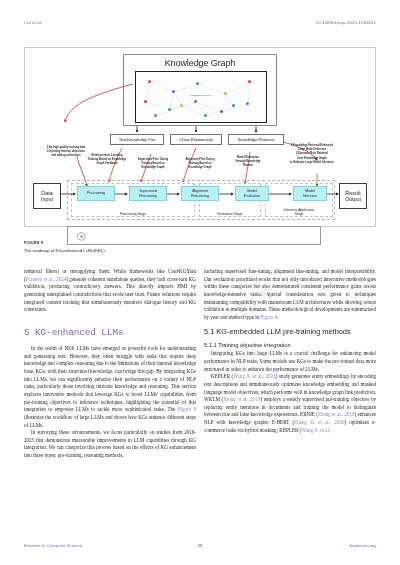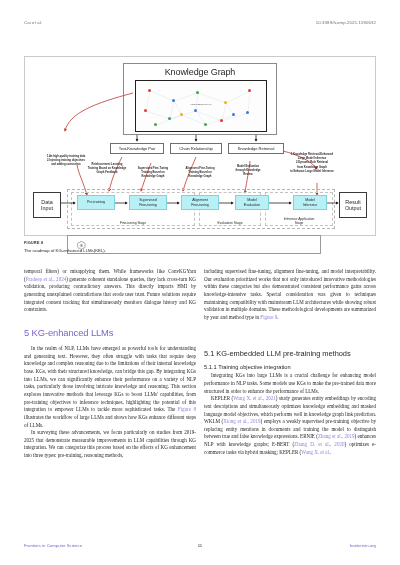--- a/index.html
+++ b/index.html
@@ -16,21 +16,21 @@
   
   .runhead {
     position:absolute; top:20px; left:24px; right:24px;
     display:flex; justify-content:space-between;
     font-family:"Liberation Sans", sans-serif;
     font-size:4.3px; color:#6d6e71; letter-spacing:0.12px;
   }
 
   
   .figure-box {
-    position:absolute; left:24px; top:56px; width:352px; height:180px;
+    position:absolute; left:24px; top:47px; width:352px; height:180px;
     border:0.5px solid #c9cacb; background:#ffffff;
   }
   .kg-outer {
     position:absolute; left:98px; top:6px; width:154px; height:72px;
     border:0.7px solid #8b8b8b; background:#fff;
   }
   .kg-title {
     text-align:center; font-family:"Liberation Sans", sans-serif;
     font-size:9px; color:#231f20; margin-top:3px; letter-spacing:-0.1px;
   }
@@ -129,21 +129,21 @@
   .col { position:absolute; top:268px; width:172px; }
   .col-l { left:24px; }
   .col-r { left:204px; }
   p.body {
     margin:0 0 0 0; font-size:5.05px; line-height:1.52;
     text-align:justify; text-indent:7px; color:#231f20;
   }
   p.body.noind { text-indent:0; }
   .cite { color:#8f7fd4; }
   h2.sec {
-    font-family:Liberation Sans, sans-serif;
+    font-family:Liberation Mono, monospace;
     font-size:9.4px; font-weight:normal; color:#7e63c8;
     margin:13px 0 7px 0; letter-spacing:-0.1px;
   }
   h3.sub {
     font-family:"Liberation Sans", sans-serif;
     font-size:7.4px; font-weight:normal; color:#231f20;
     margin:0 0 5px 0; line-height:1.3;
   }
   h4.subsub {
     font-family:"Liberation Sans", sans-serif;
@@ -324,21 +324,21 @@
   <h2 class="sec">5  KG-enhanced LLMs</h2>
 
   <p class="body">In the realm of NLP, LLMs have emerged as powerful tools for understanding and generating text. However, they often struggle with tasks that require deep knowledge and complex reasoning due to the limitations of their internal knowledge base. KGs, with their structured knowledge, can bridge this gap. By integrating KGs into LLMs, we can significantly enhance their performance on a variety of NLP tasks, particularly those involving intricate knowledge and reasoning. This section explores innovative methods that leverage KGs to boost LLMs' capabilities, from pre-training objectives to inference techniques, highlighting the potential of this integration to empower LLMs to tackle more sophisticated tasks. The <span class="cite">Figure 8</span> illustrates the workflow of large LLMs and shows how KGs enhance different steps of LLMs.</p>
 
   <p class="body">In surveying these advancements, we focus particularly on studies from 2019-2025 that demonstrate measurable improvements in LLM capabilities through KG integration. We can categorize this process based on the effects of KG enhancement into three types: pre-training, reasoning methods,</p>
 </div>
 
 <div class="col col-r">
   <p class="body noind">including supervised fine-tuning, alignment fine-tuning, and model interpretability. Our evaluation prioritized works that not only introduced innovative methodologies within these categories but also demonstrated consistent performance gains across knowledge-intensive tasks. Special consideration was given to techniques maintaining compatibility with mainstream LLM architectures while showing robust validation in multiple domains. These methodological developments are summarized by year and method type in <span class="cite">Figure 9</span>.</p>
 
-  <h3 class="sub" style="margin-top:27px;">5.1  KG-embedded LLM pre-training methods</h3>
+  <h3 class="sub" style="margin-top:5px;">5.1  KG-embedded LLM pre-training methods</h3>
 
   <h4 class="subsub">5.1.1  Training objective integration</h4>
 
   <p class="body">Integrating KGs into large LLMs is a crucial challenge for enhancing model performance in NLP tasks. Some models use KGs to make the pre-trained data more structured in order to enhance the performance of LLMs.</p>
 
   <p class="body">KEPLER (<span class="cite">Wang X. et al., 2021</span>) study generates entity embeddings by encoding text descriptions and simultaneously optimizes knowledge embedding and masked language model objectives, which performs well in knowledge graph link prediction. WKLM (<span class="cite">Xiong et al., 2019</span>) employs a weakly supervised pre-training objective by replacing entity mentions in documents and training the model to distinguish between true and false knowledge expressions. ERNIE (<span class="cite">Zhang et al., 2019</span>) enhances NLP with knowledge graphs; E-BERT (<span class="cite">Zhang D. et al., 2020</span>) optimizes e-commerce tasks via hybrid masking; KEPLER (<span class="cite">Wang X. et al.,</span></p>
 </div>
 
 <div class="footer">
   <span class="f-left"><span>Frontiers in </span><span class="jname">Computer Science</span></span>

